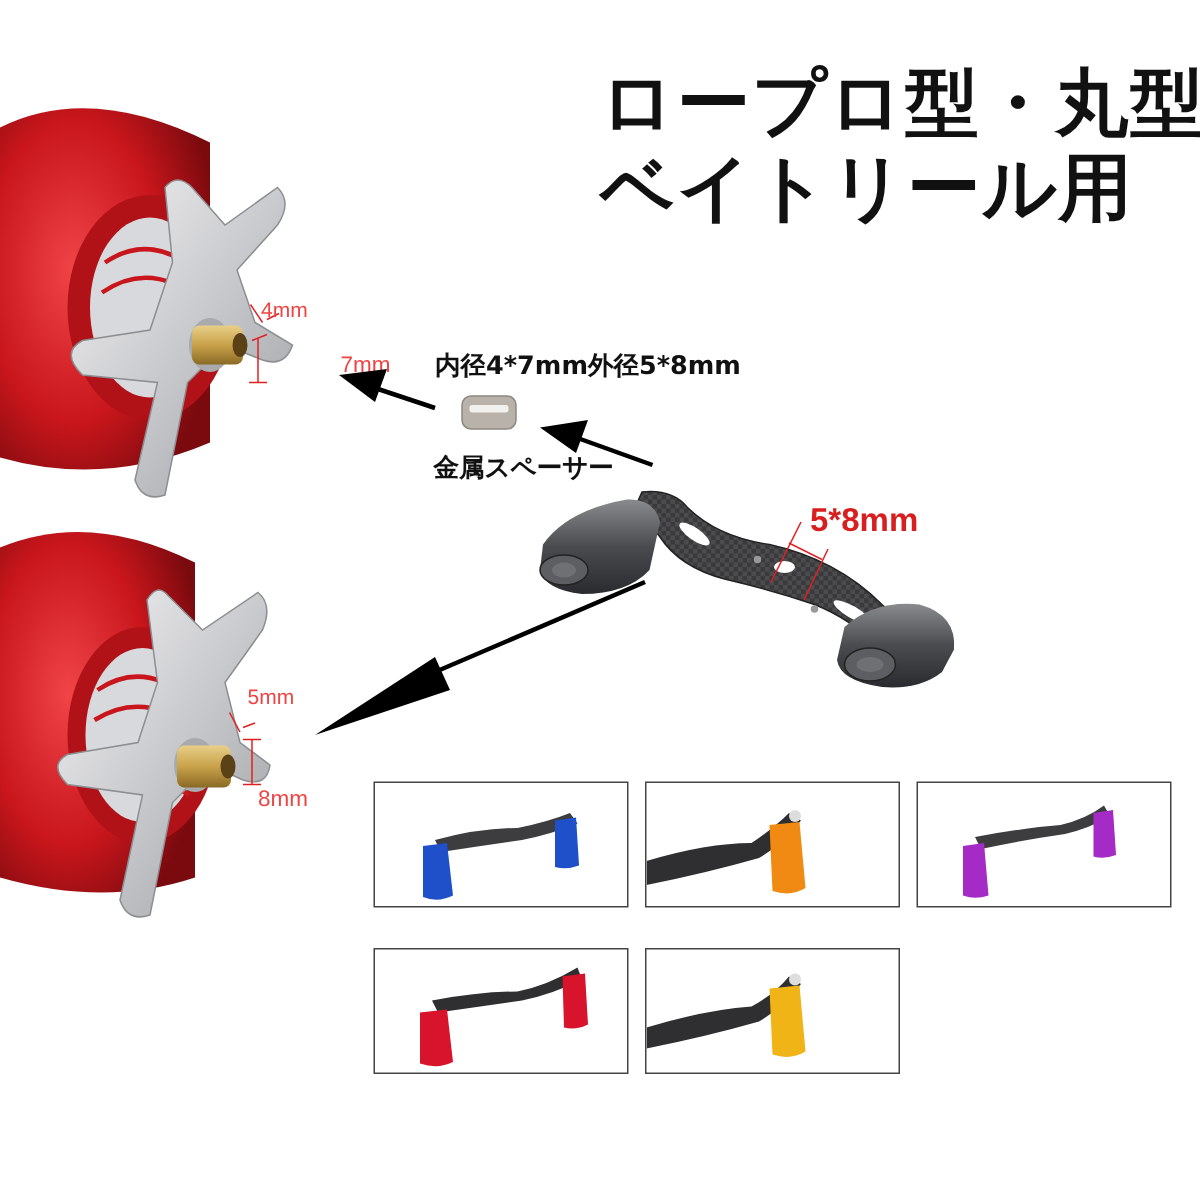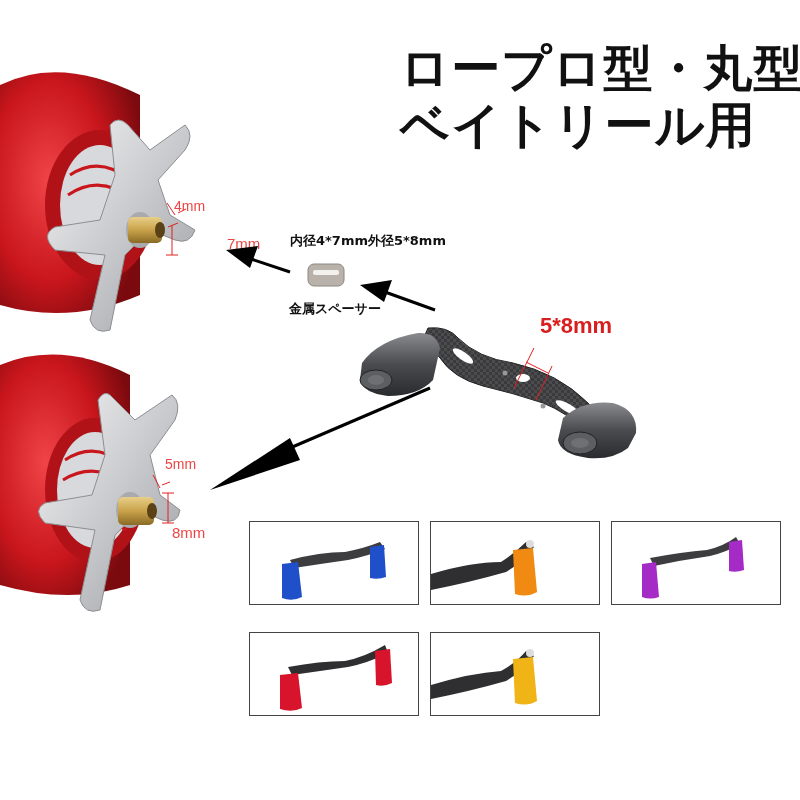--- a/index.html
+++ b/index.html
@@ -1,22 +1,22 @@
 <!DOCTYPE html>
 <html><head>
 <meta charset="utf-8">
 <style>
   html,body{margin:0;padding:0;background:#fff;}
   body{width:800px;height:800px;position:relative;overflow:hidden;font-family:"DejaVu Sans","Liberation Sans",sans-serif;}
   .abs{position:absolute;}
   .title{left:400px;font-size:49px;font-weight:bold;color:#111;letter-spacing:1px;line-height:1;white-space:nowrap;}
   .t1{top:44px;} .t2{top:101px;}
   .dim{color:#ef4444;font-family:"Liberation Sans",sans-serif;font-size:14px;white-space:nowrap;}
-  .dimbig{color:#d81e1e;font-weight:bold;font-size:22px;font-family:"Liberation Sans",sans-serif;}
-  .note{font-size:13px;color:#111;font-weight:bold;white-space:nowrap;}
+  .dimbig{color:#d81e1e;font-weight:bold;font-size:22px;font-family:"Liberation Sans",sans-serif;margin-top:21px;}
+  .note{font-size:17px;color:#111;font-weight:bold;white-space:nowrap;}
   .thumb{position:absolute;width:170px;height:84px;border:1.5px solid #444;background:#fff;box-sizing:border-box;overflow:hidden;}
   svg{display:block;}
 </style>
 </head>
 <body>
 
 <div class="abs title t1">ロープロ型・丸型</div>
 <div class="abs title t2">ベイトリール用</div>
 
 <div class="abs" style="left:0;top:55px;width:200px;height:290px;">

